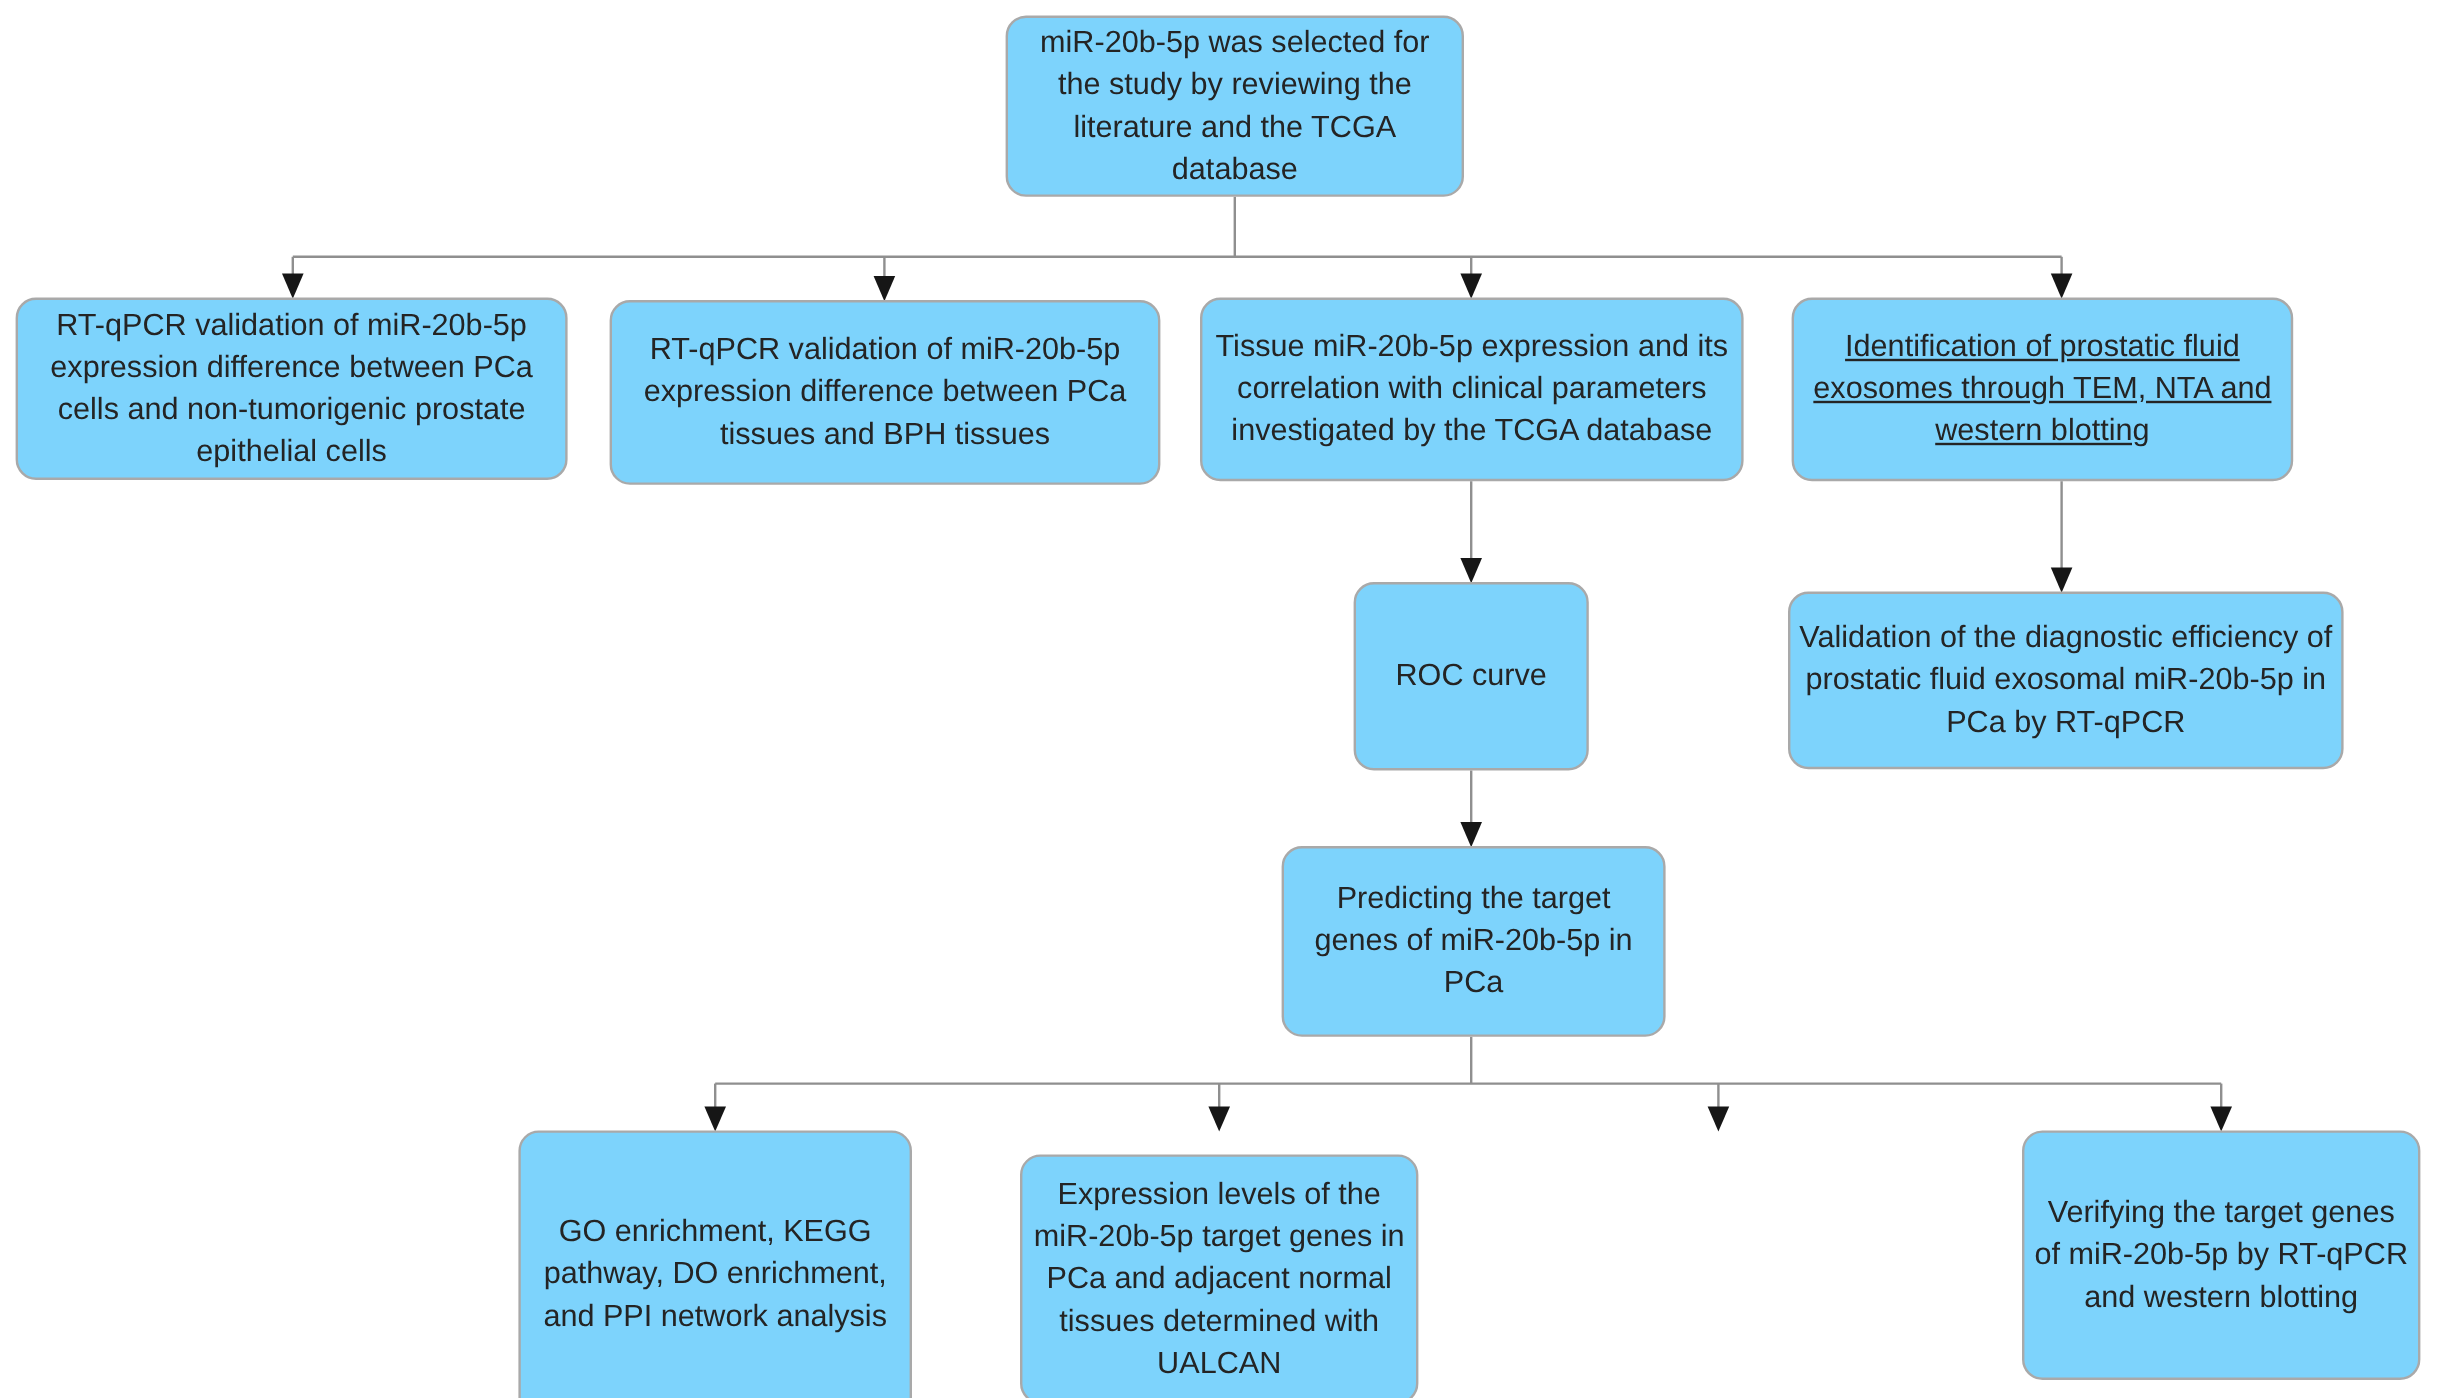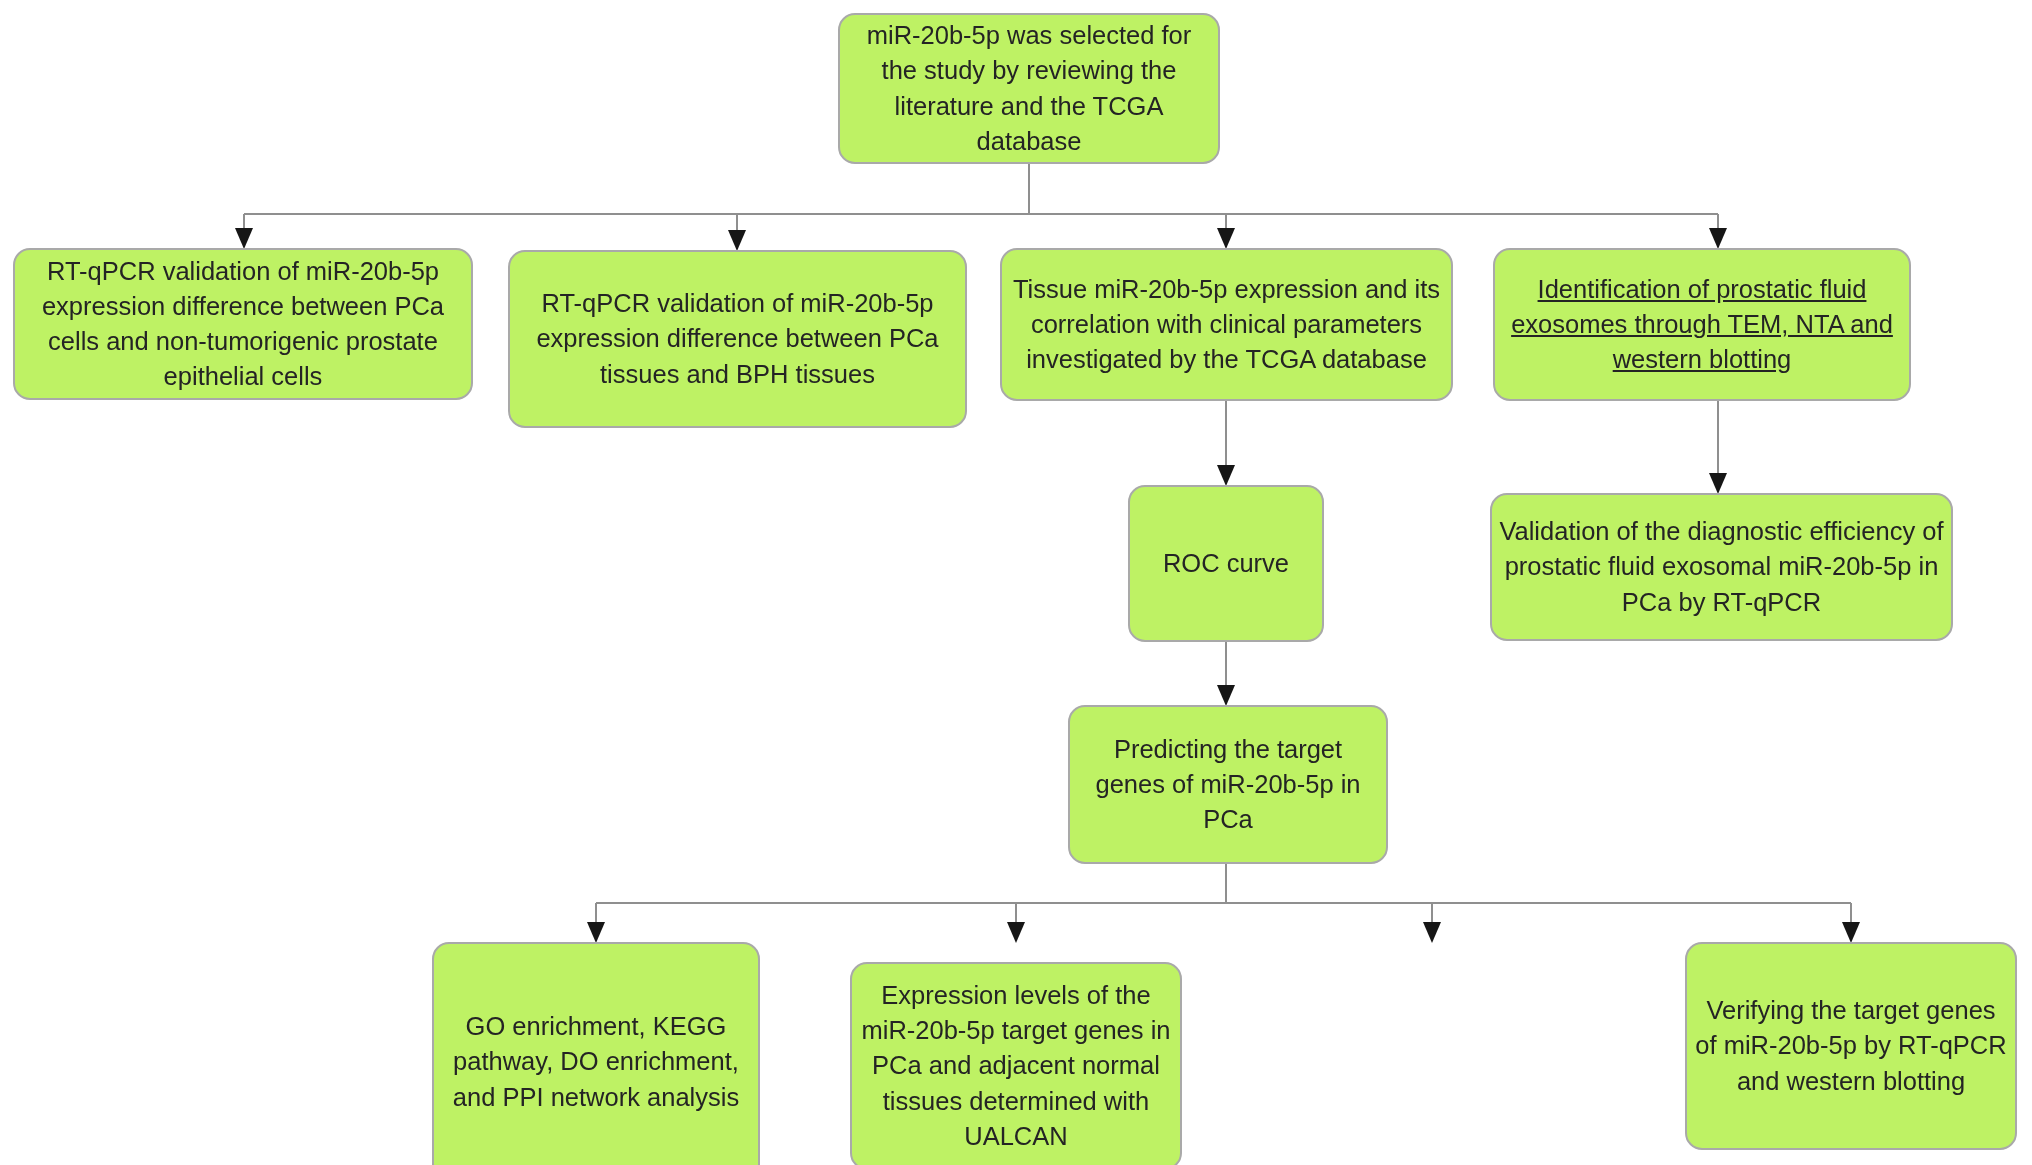--- a/index.html
+++ b/index.html
@@ -18,21 +18,21 @@
   svg.connectors {
     position: absolute;
     left: 0;
     top: 0;
     width: 2032px;
     height: 1165px;
   }
   .node {
     position: absolute;
     box-sizing: border-box;
-    background: #bef264;
+    background: #7dd3fc;
     border: 2px solid #a9a9a9;
     border-radius: 17px;
     display: flex;
     align-items: center;
     justify-content: center;
     text-align: center;
     padding: 0 6px;
     color: #242424;
     font-size: 25.5px;
     line-height: 1.38;
@@ -80,21 +80,21 @@
   </svg>
 
   <div class="node" style="left:838px; top:13px; width:382px; height:151px;">
     <span class="node-label">miR-20b-5p was selected for the study by reviewing the literature and the TCGA database</span>
   </div>
 
   <div class="node" style="left:13px; top:248px; width:460px; height:152px;">
     <span class="node-label">RT-qPCR validation of miR-20b-5p expression difference between PCa cells and non-tumorigenic prostate epithelial cells</span>
   </div>
 
-  <div class="node" style="left:508px; top:250px; width:459px; height:178px;">
+  <div class="node" style="left:508px; top:250px; width:459px; height:154px;">
     <span class="node-label">RT-qPCR validation of miR-20b-5p expression difference between PCa tissues and BPH tissues</span>
   </div>
 
   <div class="node" style="left:1000px; top:248px; width:453px; height:153px;">
     <span class="node-label">Tissue miR-20b-5p expression and its correlation with clinical parameters investigated by the TCGA database</span>
   </div>
 
   <div class="node" style="left:1493px; top:248px; width:418px; height:153px;text-decoration:underline;">
     <span class="node-label">Identification of prostatic fluid exosomes through TEM, NTA and western blotting</span>
   </div>

